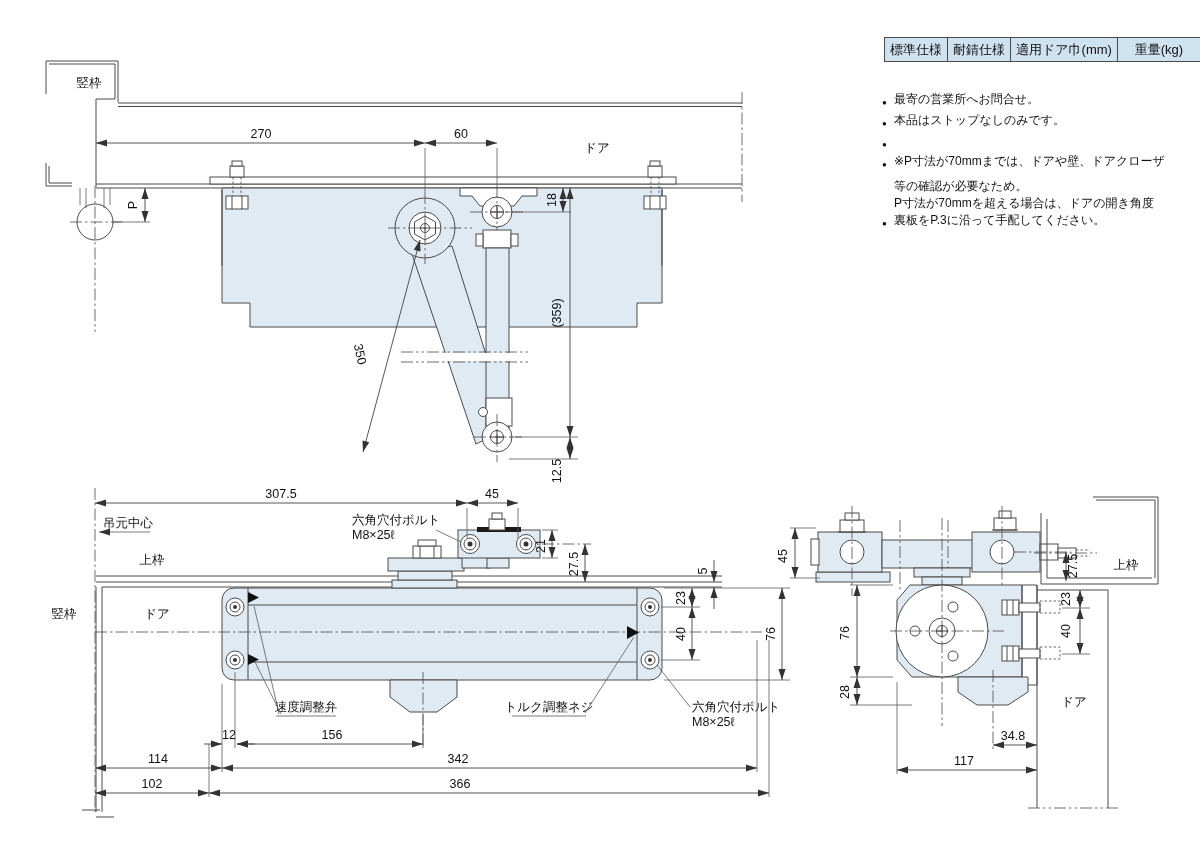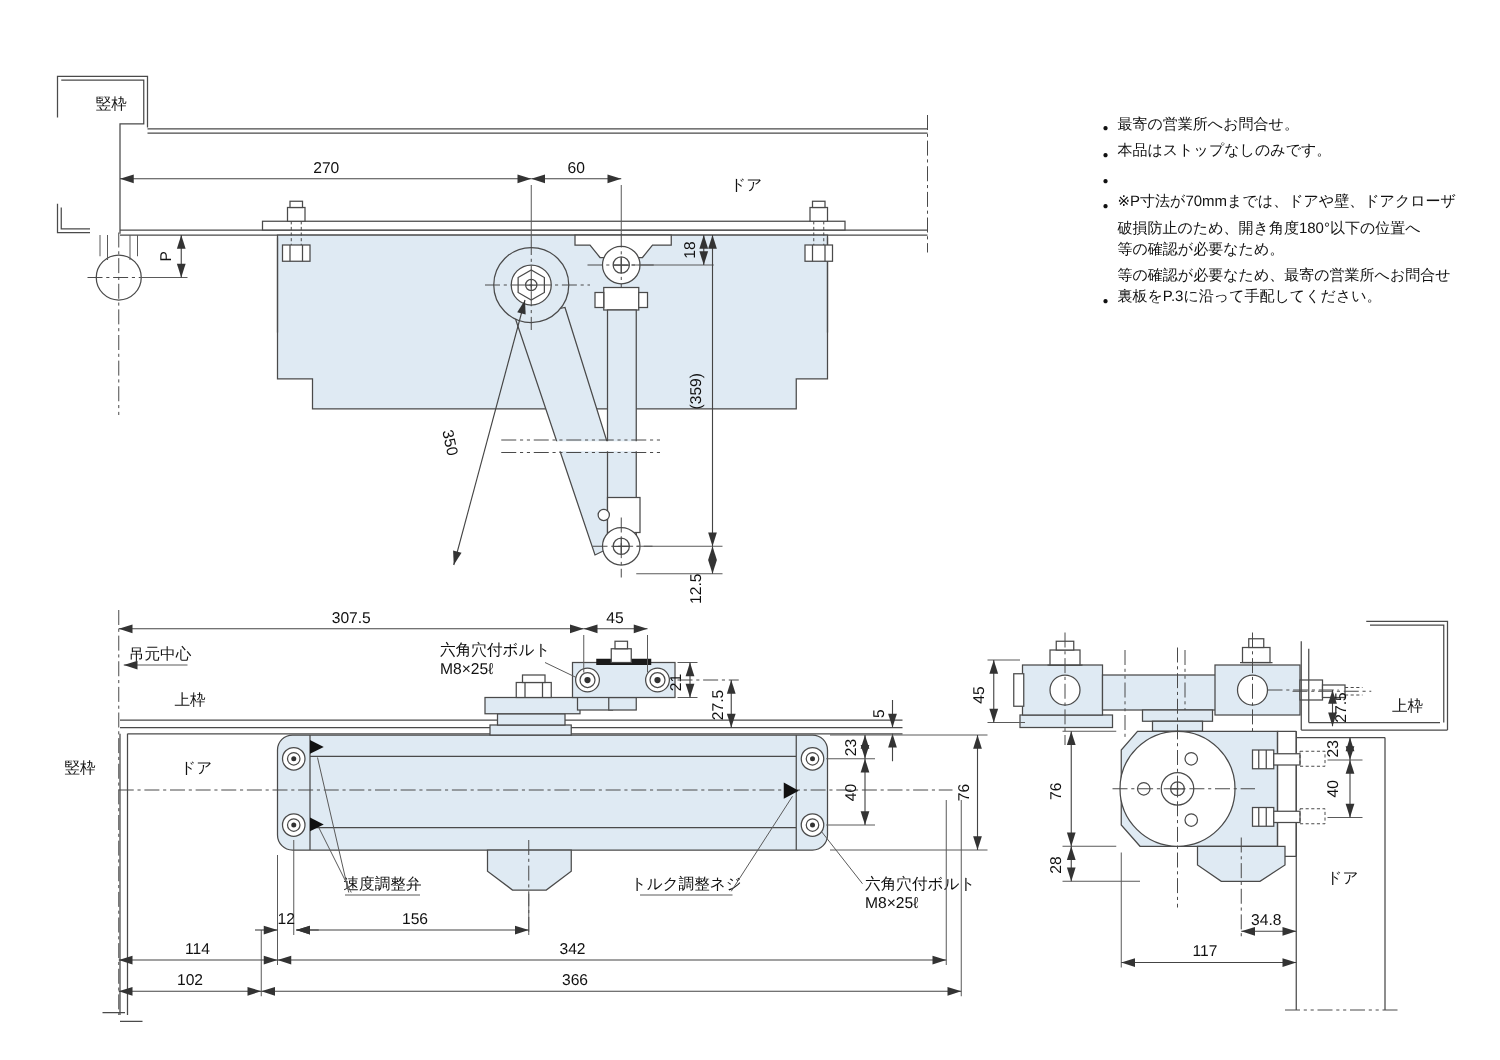--- a/index.html
+++ b/index.html
@@ -353,20 +353,26 @@
       <path class="dim" marker-start="url(#aS)" marker-end="url(#aE)" d="M897,770 H1037"></path>
       <text class="d" x="964" y="765">117</text>
     </g>
     <text class="lbm" x="1126" y="569">上枠</text>
     <text class="lbm" x="1074" y="706">ドア</text>
   </g>
 </svg>
 
 <table id="spec-table">
   <tbody>
+      <tr>
+    <th class="c0">標準仕様</th>
+    <th class="c1">耐錆仕様</th>
+    <th class="c2">適用ドア巾(mm)</th>
+    <th class="c3">重量(kg)</th>
+  </tr>
 </tbody>
   </table>
 
 <div id="notes">
   <div class="note-line">
       <span class="note-bullet">●</span>
       <span>最寄の営業所へお問合せ。</span>
     </div>
   <div class="note-line">
       <span class="note-bullet">●</span>
@@ -374,30 +380,26 @@
     </div>
   <div class="note-line">
       <span class="note-bullet">●</span>
     </div>
   <div class="note-line">
       <span class="note-bullet">●</span>
       <span>※P寸法が70mmまでは、ドアや壁、ドアクローザ</span>
     </div>
   <div class="note-line">
       <span class="note-bullet"></span>
-      <span>破損防止のため、開き角度180°以下の位置へ</span>
     </div>
   <div class="note-line">
       <span class="note-bullet"></span>
       <span>等の確認が必要なため。</span>
     </div>
   <div class="note-line">
       <span class="note-bullet"></span>
-    </div>
-  <div class="note-line">
-      <span class="note-bullet"></span>
-      <span>等の確認が必要なため、最寄の営業所へお問合せ</span>
+      <span>P寸法が70mmを超える場合は、ドアの開き角度</span>
     </div>
   <div class="note-line">
       <span class="note-bullet">●</span>
       <span>裏板をP.3に沿って手配してください。</span>
     </div>
 </div>
 
 </body></html>

